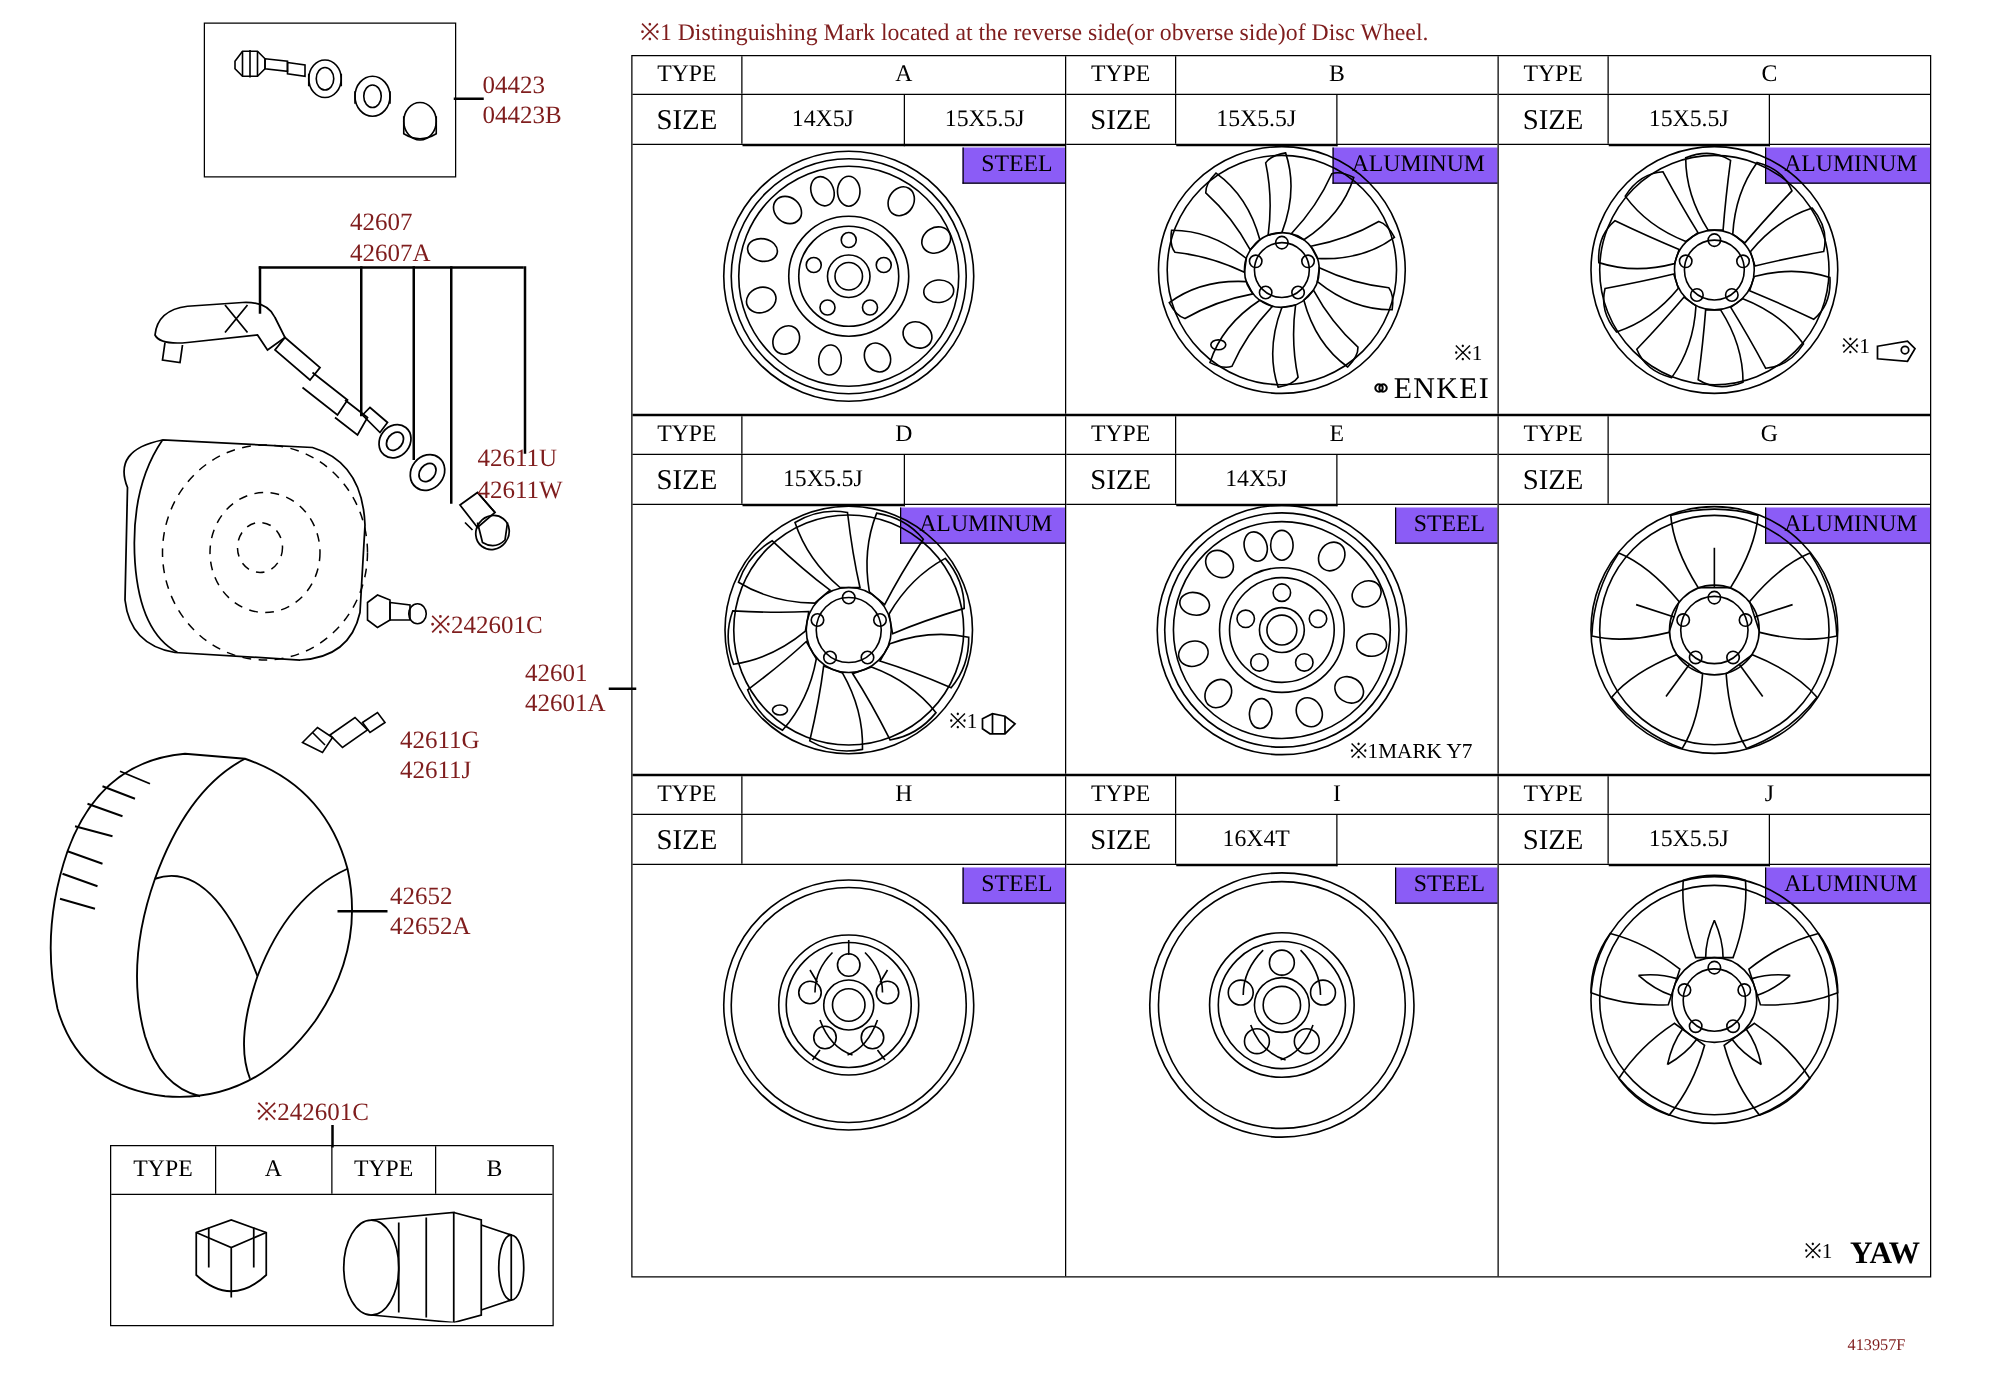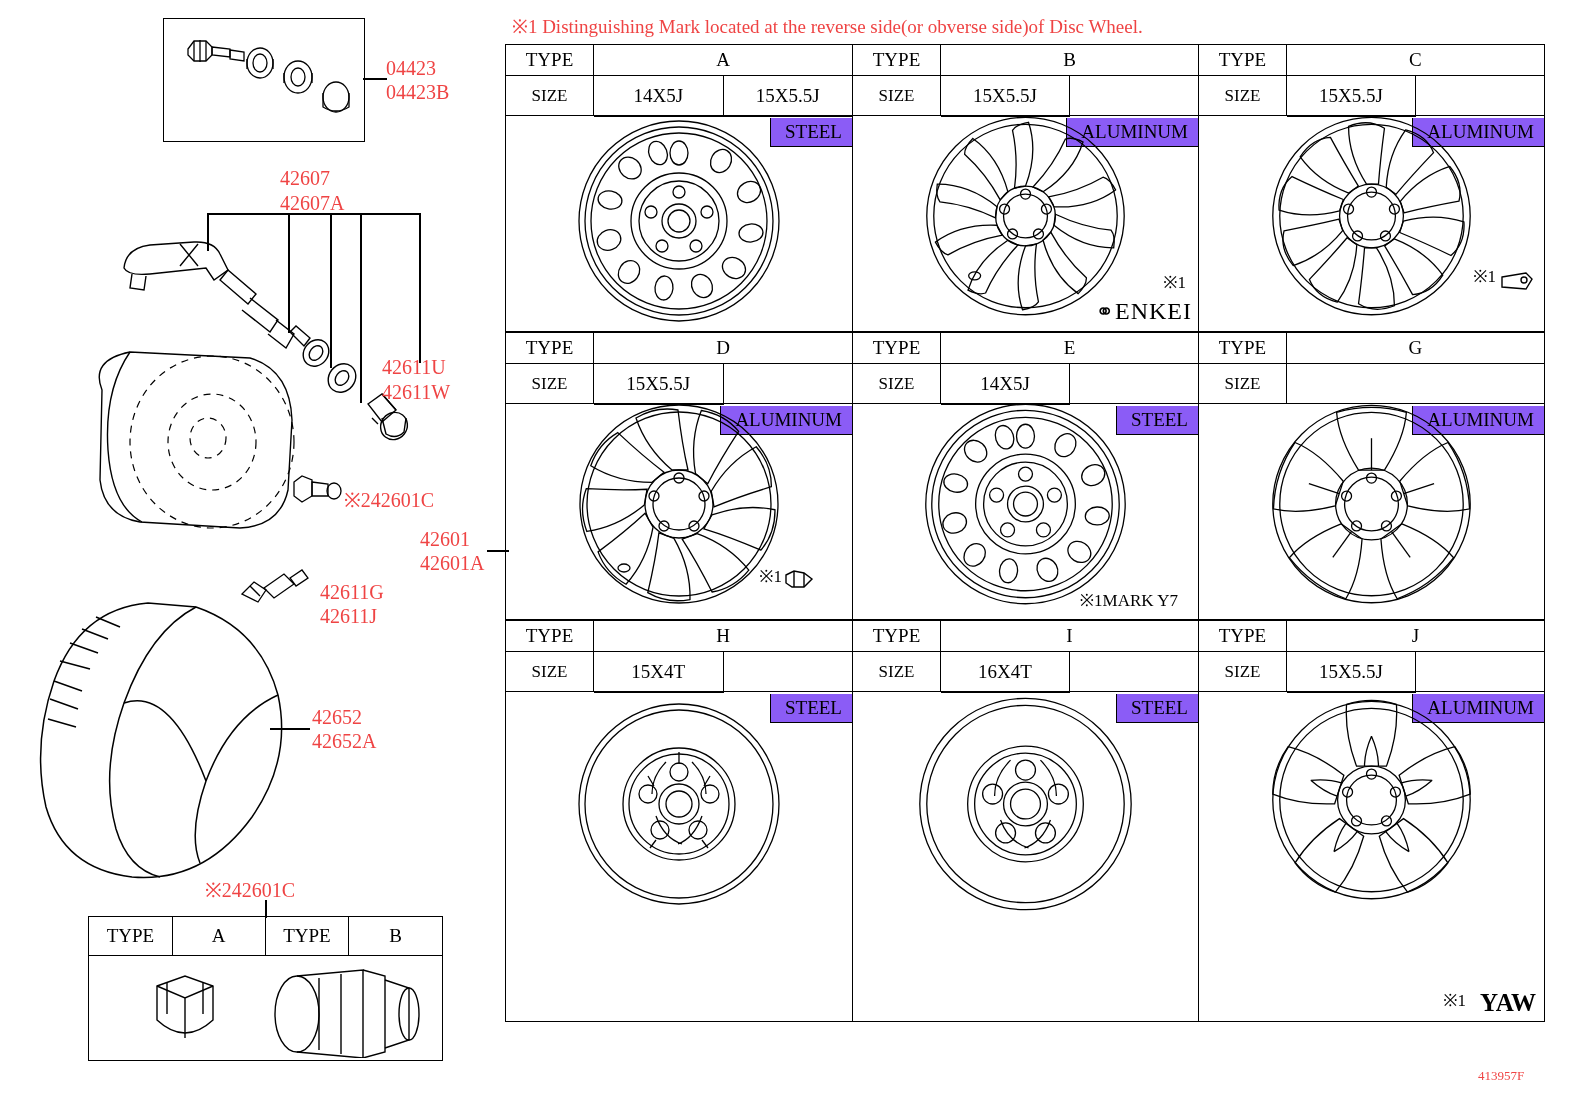--- a/index.html
+++ b/index.html
@@ -14,21 +14,21 @@
     font-family: "Liberation Serif", serif;
     color: #000000;
     overflow: hidden;
   }
   .abs { position: absolute; }
   .lbl {
     font-family: "Liberation Serif", serif;
     font-size: 20px;
     line-height: 25px;
     white-space: pre;
-    color: #ef4444;
+    color: #7f1d1d;
   }
 
   
   #left-panel { left: 0; top: 0; width: 500px; height: 1077px; }
 
   
   #valve-box {
     left: 163px; top: 18px; width: 200px; height: 122px;
     border: 1.5px solid #000; background: #fff;
   }
@@ -75,21 +75,21 @@
     flex: 1; display: flex; align-items: center; justify-content: center;
     font-size: 19px;
   }
   .hdr-size {
     display: flex; height: 40px; box-sizing: border-box;
     border-bottom: 1.5px solid #000;
   }
   .hdr-size .k {
     width: 88px; border-right: 1.5px solid #000;
     display: flex; align-items: center; justify-content: center;
-    font-size: 17px; box-sizing: border-box;
+    font-size: 23px; box-sizing: border-box;
   }
   .hdr-size .vwrap {
     flex: 1; display: flex; position: relative;
   }
   .sizecell {
     flex: 1; display: flex; align-items: center; justify-content: center;
     font-size: 19px; box-sizing: border-box;
     border-bottom: 1.5px solid #000;
     margin-bottom: -1.5px;
   }
@@ -573,24 +573,20 @@
   </div>
 
   <div class="band" style="border-top:1.5px solid #000;">
     <div class="cell3">
       <div class="hdr-type">
         <div class="k">TYPE</div>
         <div class="v">H</div>
       </div>
       <div class="hdr-size">
         <div class="k">SIZE</div>
-        <div class="vwrap">
-          <div class="sizecell sep">15X4T</div>
-          <div class="sizecell blank"></div>
-        </div>
         <div class="mat">STEEL</div>
       </div>
     </div>
     <div class="cell3 bl">
       <div class="hdr-type">
         <div class="k">TYPE</div>
         <div class="v">I</div>
       </div>
       <div class="hdr-size">
         <div class="k">SIZE</div>

